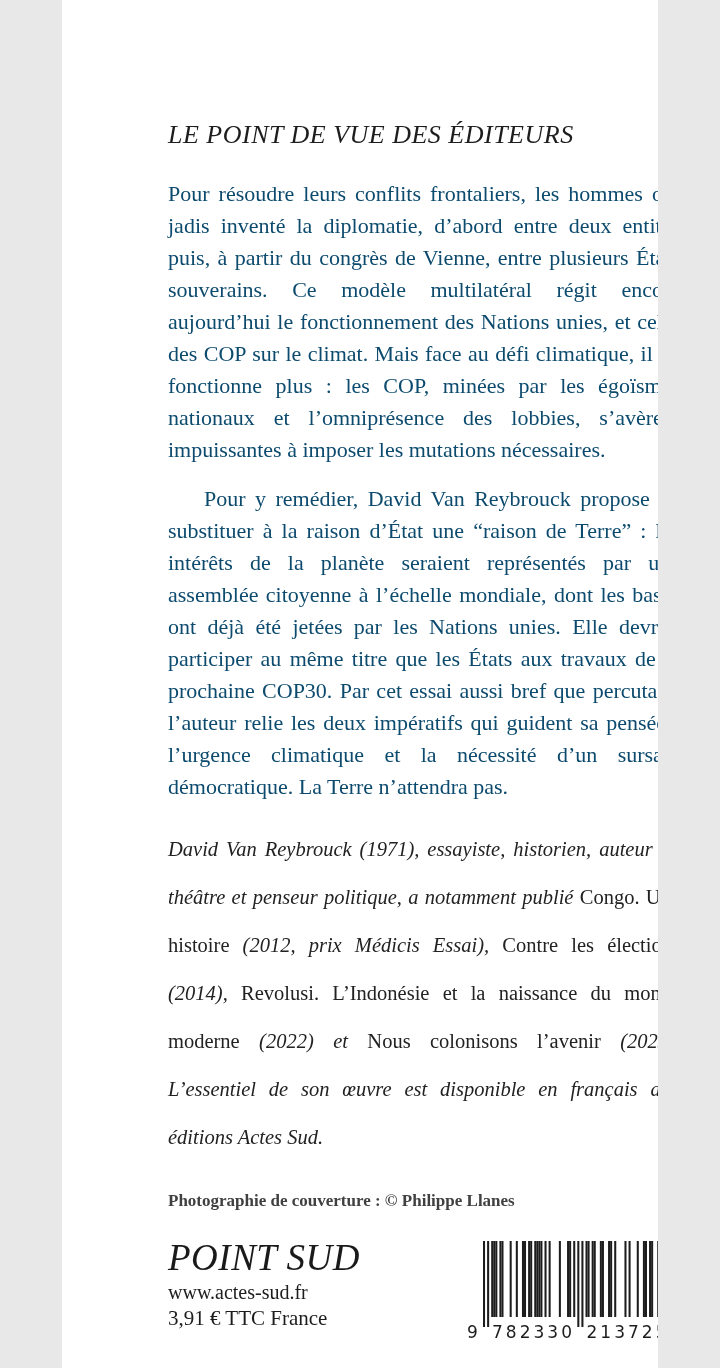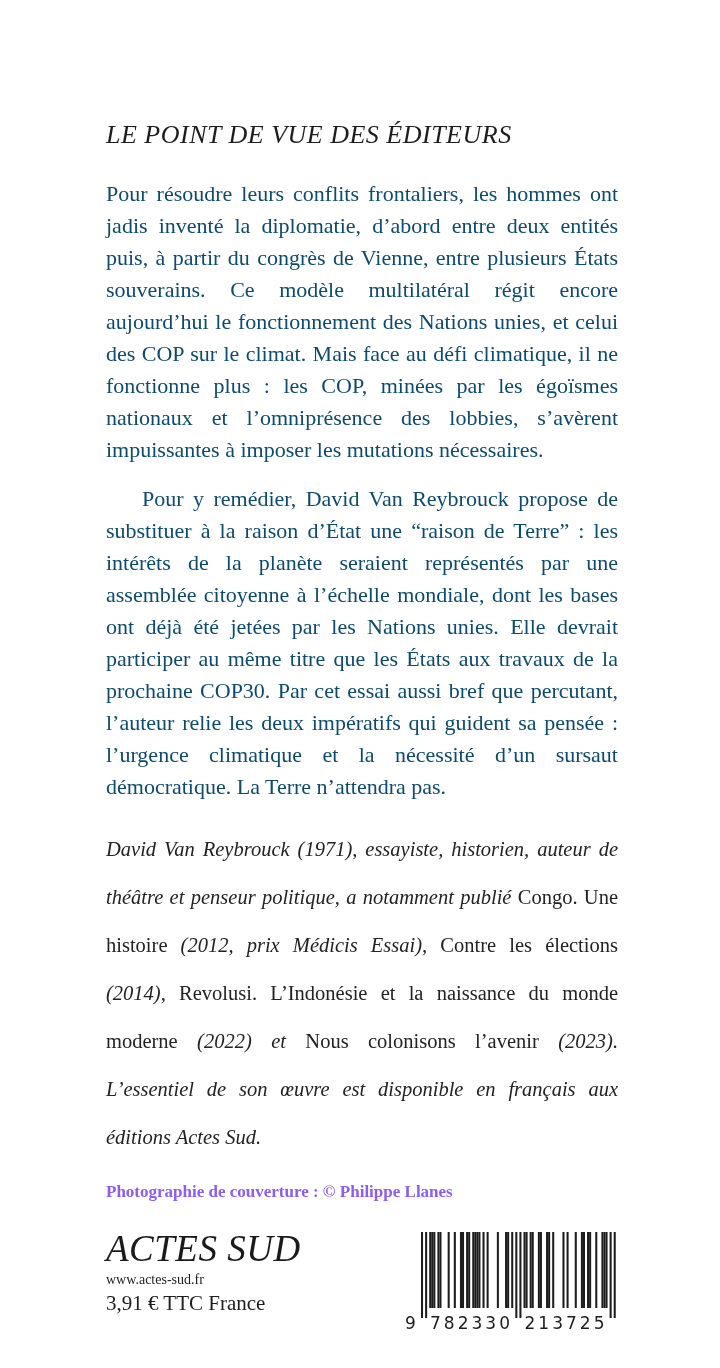--- a/index.html
+++ b/index.html
@@ -1,18 +1,18 @@
 <!DOCTYPE html>
 <html lang="fr"><head>
 <meta charset="utf-8">
 <style>
   html, body { margin: 0; padding: 0; background: #e8e8e8; }
   .cover {
     position: relative;
-    width: 720px;
+    width: 596px;
     height: 1368px;
     margin: 0 auto;
     background: #ffffff;
     font-family: "Liberation Serif", serif;
     color: #1d1d1d;
     overflow: hidden;
   }
   .content {
     position: absolute;
     left: 106px;
@@ -39,41 +39,41 @@
   .bio {
     margin-top: 22px;
     font-size: 20.5px;
     line-height: 48px;
     text-align: justify;
     color: #222222;
   }
   .bio .seg-italic { font-style: italic; }
   .bio .seg-roman  { font-style: normal; }
   .credit {
-    margin-top: 20px;
+    margin-top: 30px;
     font-size: 17px;
     font-weight: 600;
-    color: #8b5cf6;
+    color: #404040;
   }
   .footer {
     margin-top: 28px;
     display: flex;
     justify-content: space-between;
     align-items: flex-start;
   }
   .publisher { line-height: 1; }
   .publisher-logo {
     font-style: italic;
     font-size: 37px;
     letter-spacing: 0.5px;
     color: #1a1a1a;
     white-space: nowrap;
   }
   .publisher-site {
-    font-size: 14px;
+    font-size: 20px;
     margin-top: 6px;
     color: #1d1d1d;
   }
   .publisher-legal {
     font-size: 21px;
     margin-top: 9px;
     letter-spacing: 0.3px;
     color: #1d1d1d;
   }
   .publisher-price {
@@ -95,21 +95,21 @@
     <p class="body-par">Pour résoudre leurs conflits frontaliers, les hommes ont jadis inventé la diplomatie, d’abord entre deux entités puis, à partir du congrès de Vienne, entre plusieurs États souverains. Ce modèle multilatéral régit encore aujourd’hui le fonctionnement des Nations unies, et celui des COP sur le climat. Mais face au défi climatique, il ne fonctionne plus : les COP, minées par les égoïsmes nationaux et l’omniprésence des lobbies, s’avèrent impuissantes à imposer les mutations nécessaires.</p>
 
     <p class="body-par indented">Pour y remédier, David Van Reybrouck propose de substituer à la raison d’État une “raison de Terre” : les intérêts de la planète seraient représentés par une assemblée citoyenne à l’échelle mondiale, dont les bases ont déjà été jetées par les Nations unies. Elle devrait participer au même titre que les États aux travaux de la prochaine COP30. Par cet essai aussi bref que percutant, l’auteur relie les deux impératifs qui guident sa pensée : l’urgence climatique et la nécessité d’un sursaut démocratique. La Terre n’attendra pas.</p>
 
     <p class="bio"><span class="seg-italic">David Van Reybrouck (1971), essayiste, historien, auteur de théâtre et penseur politique, a notamment publié </span><span class="seg-roman">Congo. Une histoire</span><span class="seg-italic"> (2012, prix Médicis Essai), </span><span class="seg-roman">Contre les élections</span><span class="seg-italic"> (2014), </span><span class="seg-roman">Revolusi. L’Indonésie et la naissance du monde moderne</span><span class="seg-italic"> (2022) et </span><span class="seg-roman">Nous colonisons l’avenir</span><span class="seg-italic"> (2023). L’essentiel de son œuvre est disponible en français aux éditions Actes Sud.</span></p>
 
     <p class="credit">Photographie de couverture : © Philippe Llanes</p>
 
     <div class="footer">
       <div class="publisher">
-        <div class="publisher-logo">ACTES SUD</div>
+        <div class="publisher-logo">POINT SUD</div>
         <div class="publisher-site">www.actes-sud.fr</div>
         <div class="publisher-price">3,91 € TTC France</div>
       </div>
 
       <div class="barcode-wrap">
           <svg width="214" height="100" viewBox="-17 0 214 100">
             <rect x="0.00" y="0" width="2.05" height="86" fill="#1d1d1d"></rect>
             <rect x="4.10" y="0" width="2.05" height="86" fill="#1d1d1d"></rect>
             <rect x="8.20" y="0" width="2.05" height="76" fill="#1d1d1d"></rect>
             <rect x="10.25" y="0" width="2.05" height="76" fill="#1d1d1d"></rect>

